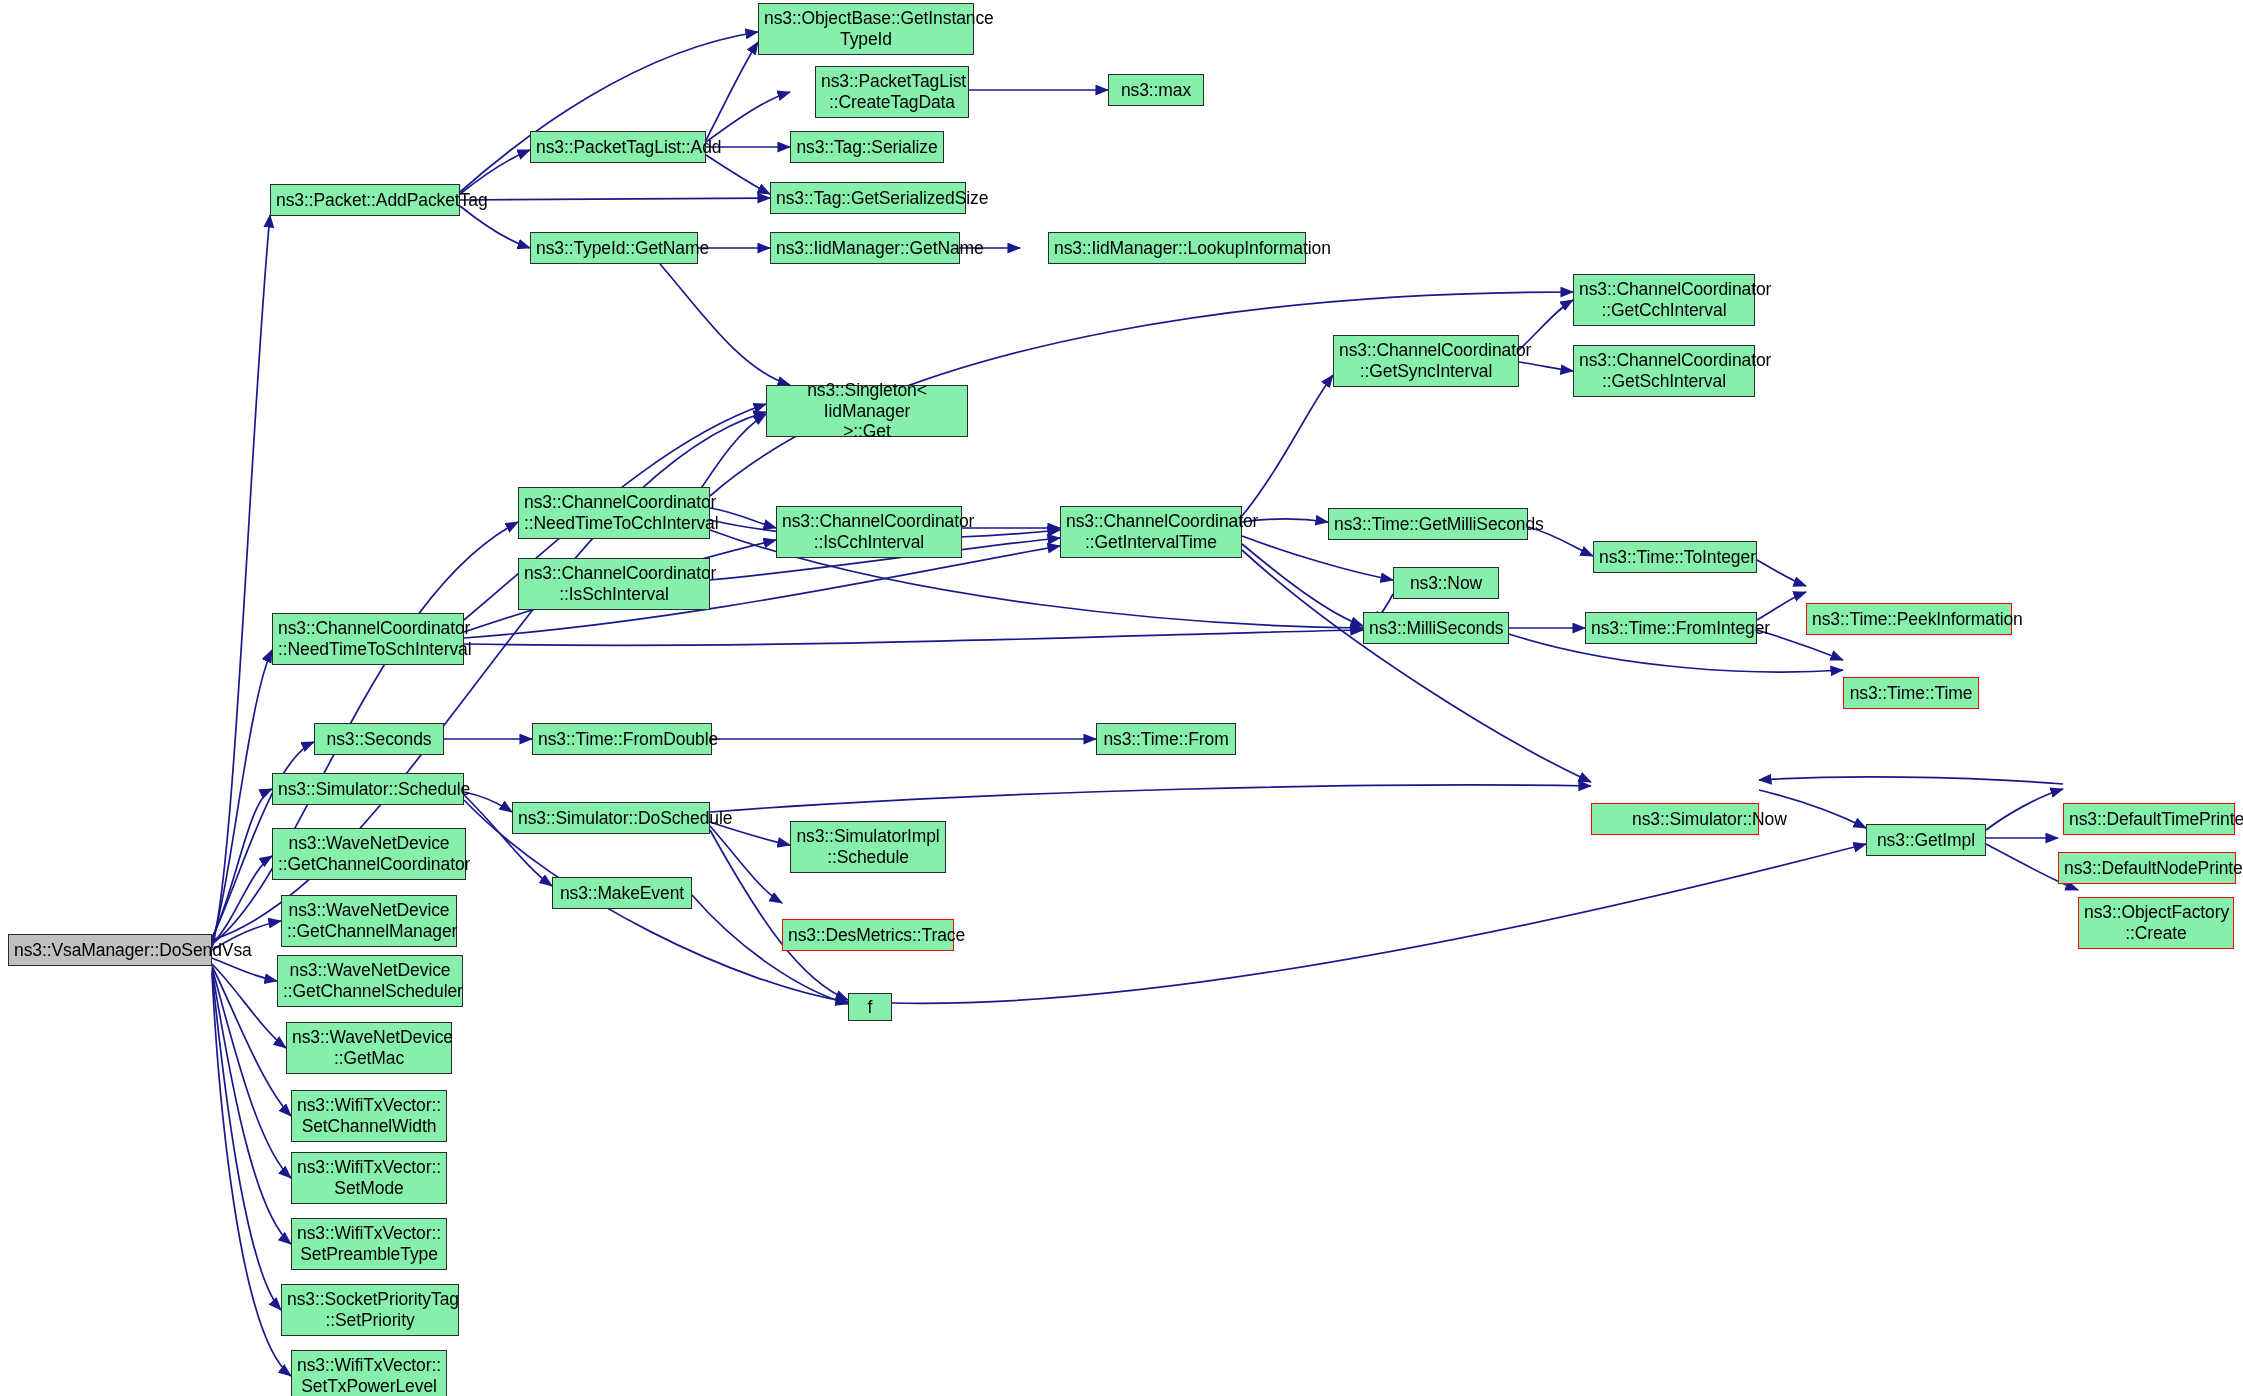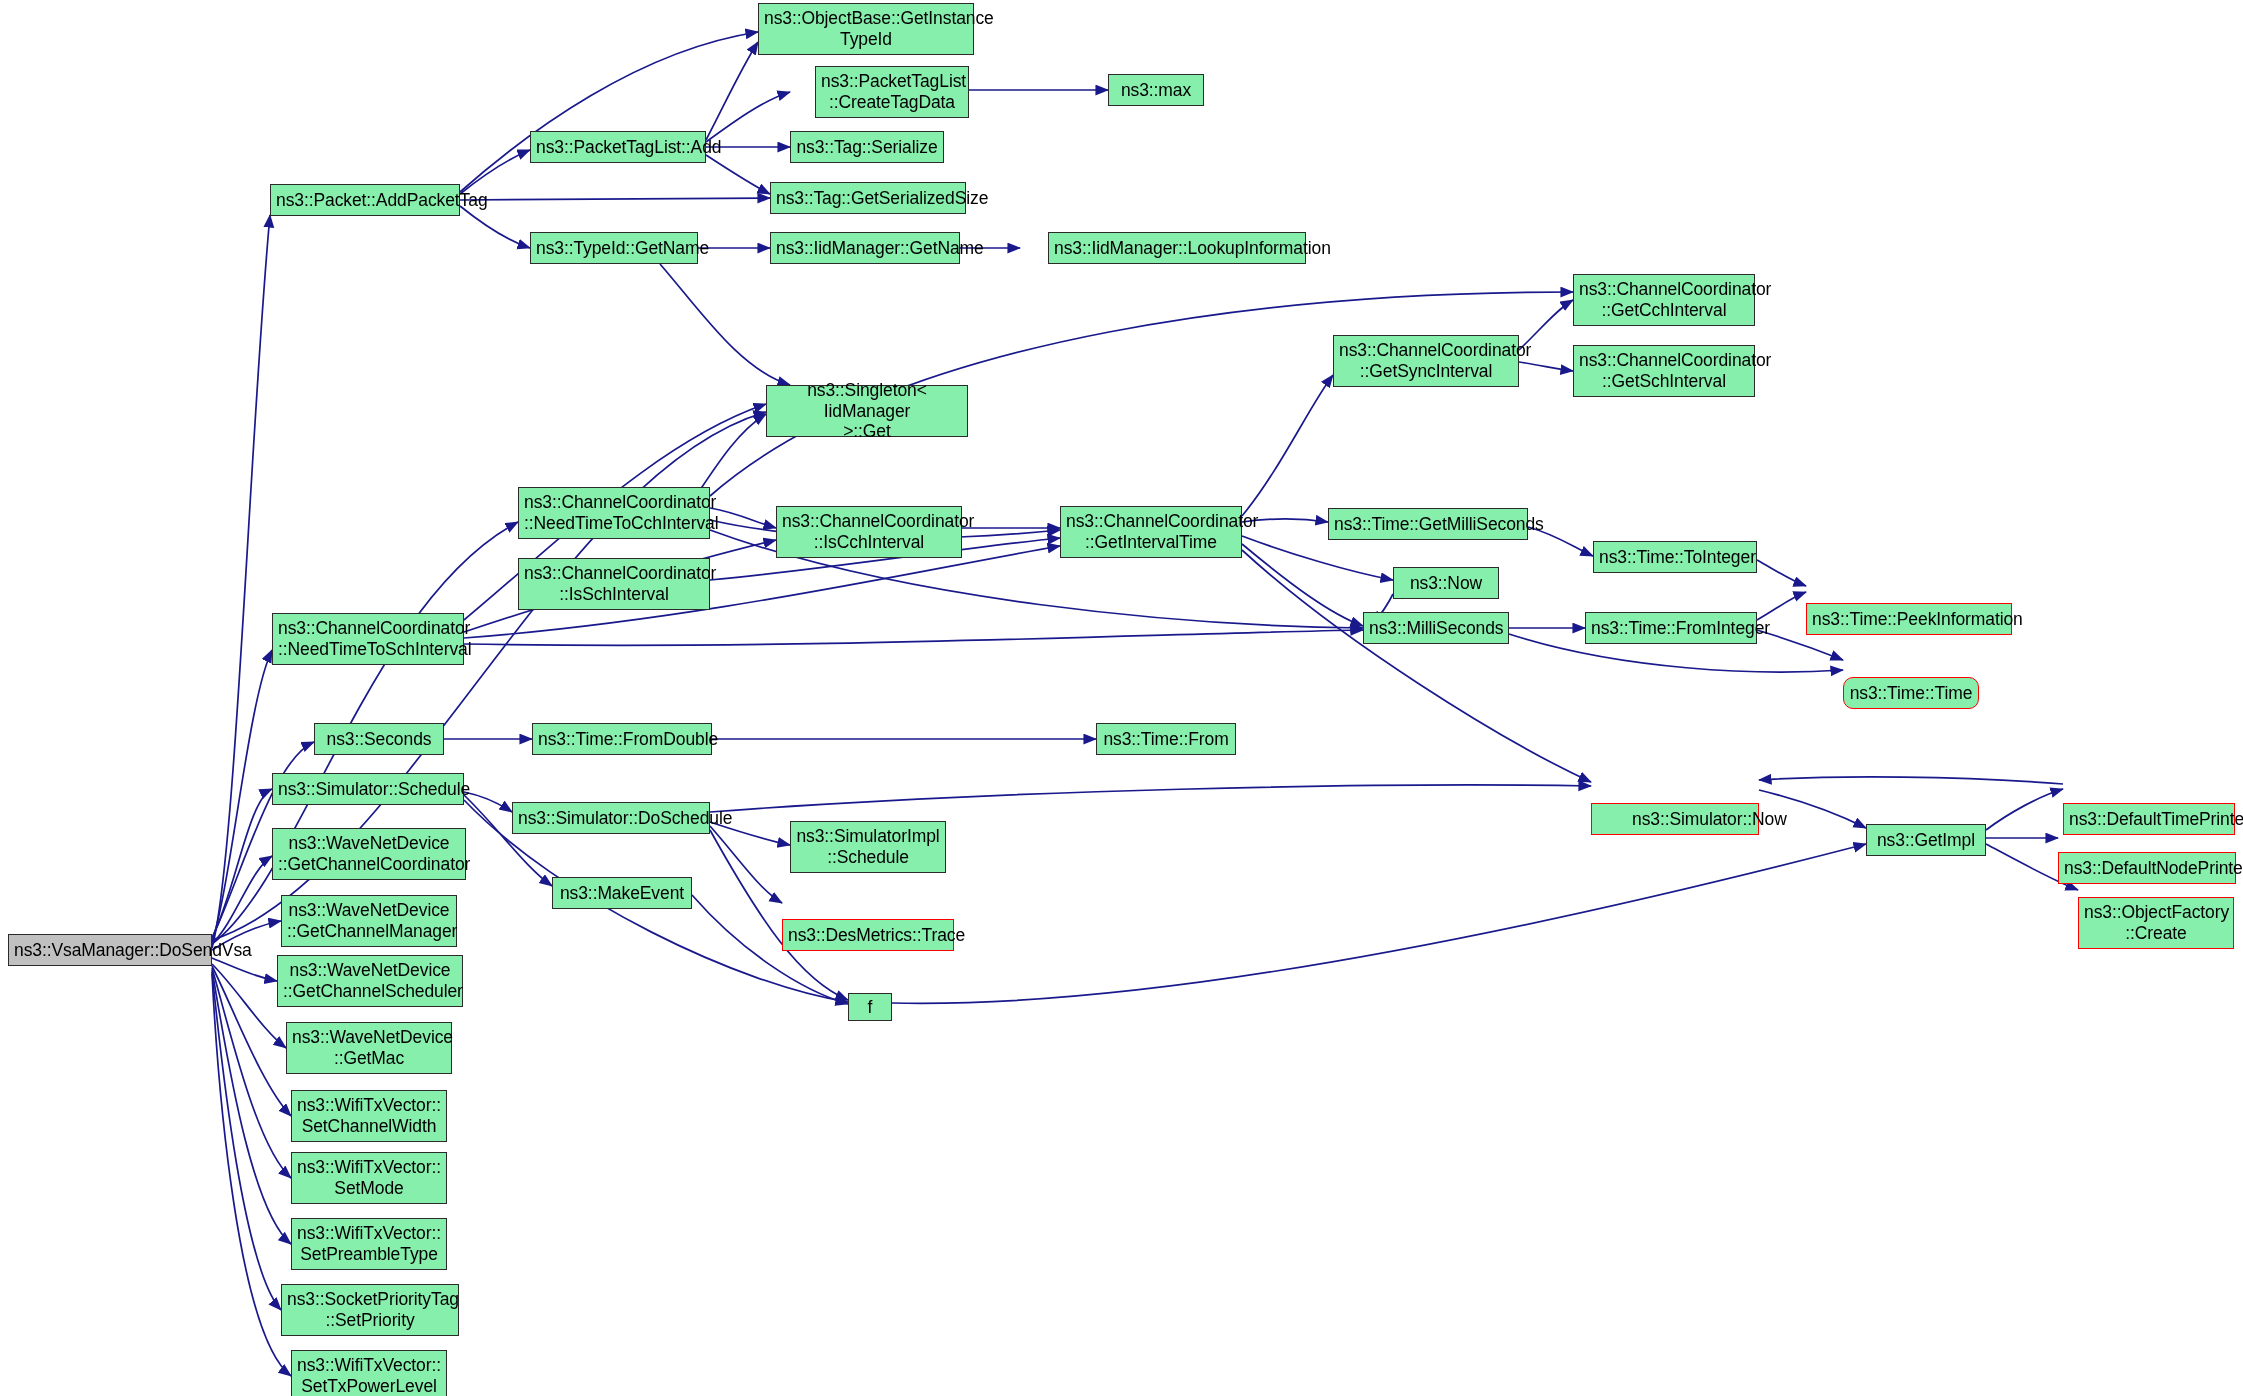--- a/index.html
+++ b/index.html
@@ -144,21 +144,21 @@
       <div class="node" style="left: 518px; top: 558px; width: 192px; height: 52px;"><span>ns3::ChannelCoordinator
 ::IsSchInterval</span></div>
       <div class="node" style="left: 272px; top: 613px; width: 192px; height: 52px;"><span>ns3::ChannelCoordinator
 ::NeedTimeToSchInterval</span></div>
       <div class="node" style="left: 1328px; top: 508px; width: 200px; height: 32px;"><span>ns3::Time::GetMilliSeconds</span></div>
       <div class="node" style="left: 1593px; top: 541px; width: 164px; height: 32px;"><span>ns3::Time::ToInteger</span></div>
       <div class="node" style="left: 1393px; top: 567px; width: 106px; height: 32px;"><span>ns3::Now</span></div>
       <div class="node redborder" style="left: 1806px; top: 575px; width: 206px; height: 32px;"><span>ns3::Time::PeekInformation</span></div>
       <div class="node" style="left: 1363px; top: 612px; width: 146px; height: 32px;"><span>ns3::MilliSeconds</span></div>
       <div class="node" style="left: 1585px; top: 612px; width: 172px; height: 32px;"><span>ns3::Time::FromInteger</span></div>
-      <div class="node redborder" style="left: 1843px; top: 649px; width: 136px; height: 32px; border-radius: 10px;"><span>ns3::Time::Time</span></div>
+      <div class="node redborder" style="left: 1843px; top: 649px; width: 136px; height: 32px;"><span>ns3::Time::Time</span></div>
       <div class="node" style="left: 314px; top: 723px; width: 130px; height: 32px;"><span>ns3::Seconds</span></div>
       <div class="node" style="left: 532px; top: 723px; width: 180px; height: 32px;"><span>ns3::Time::FromDouble</span></div>
       <div class="node" style="left: 1096px; top: 723px; width: 140px; height: 32px;"><span>ns3::Time::From</span></div>
       <div class="node" style="left: 272px; top: 773px; width: 192px; height: 32px;"><span>ns3::Simulator::Schedule</span></div>
       <div class="node" style="left: 512px; top: 802px; width: 198px; height: 32px;"><span>ns3::Simulator::DoSchedule</span></div>
       <div class="node" style="left: 790px; top: 821px; width: 156px; height: 52px;"><span>ns3::SimulatorImpl
 ::Schedule</span></div>
       <div class="node redborder" style="left: 782px; top: 891px; width: 172px; height: 32px;"><span>ns3::DesMetrics::Trace</span></div>
       <div class="node redborder" style="left: 1591px; top: 775px; width: 168px; height: 32px; padding-left: 40px;"><span>ns3::Simulator::Now</span></div>
       <div class="node redborder" style="left: 2063px; top: 775px; width: 172px; height: 32px;"><span>ns3::DefaultTimePrinter</span></div>

